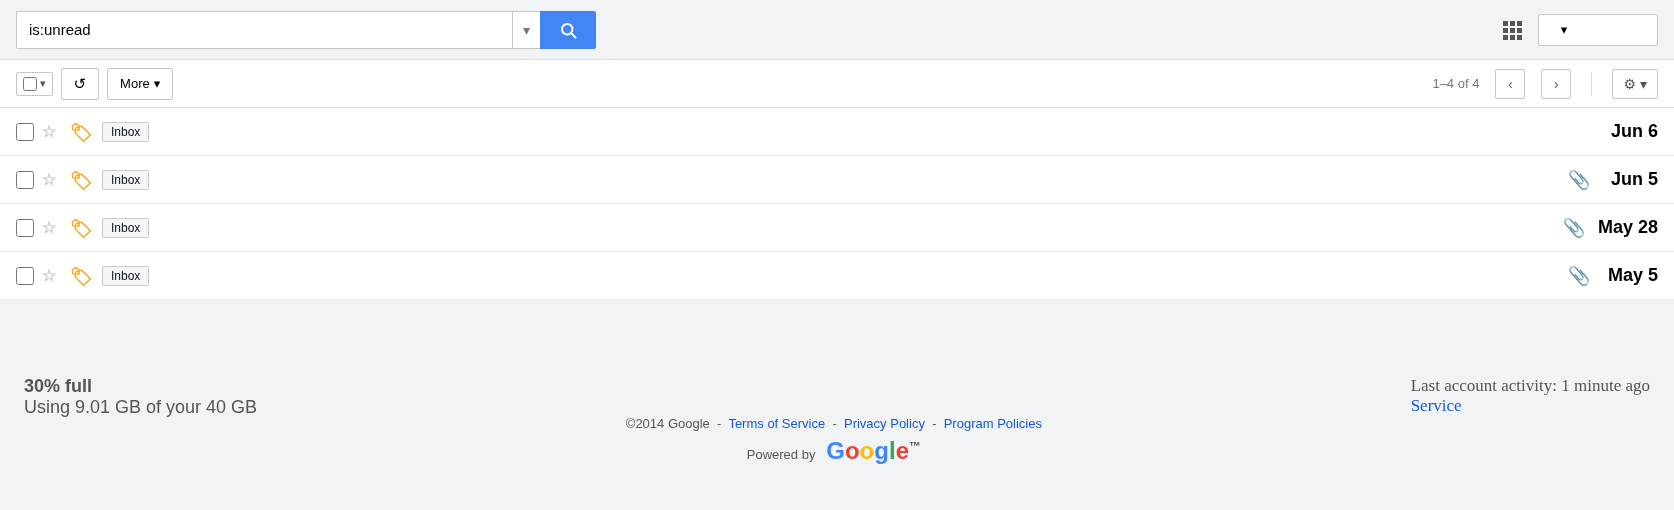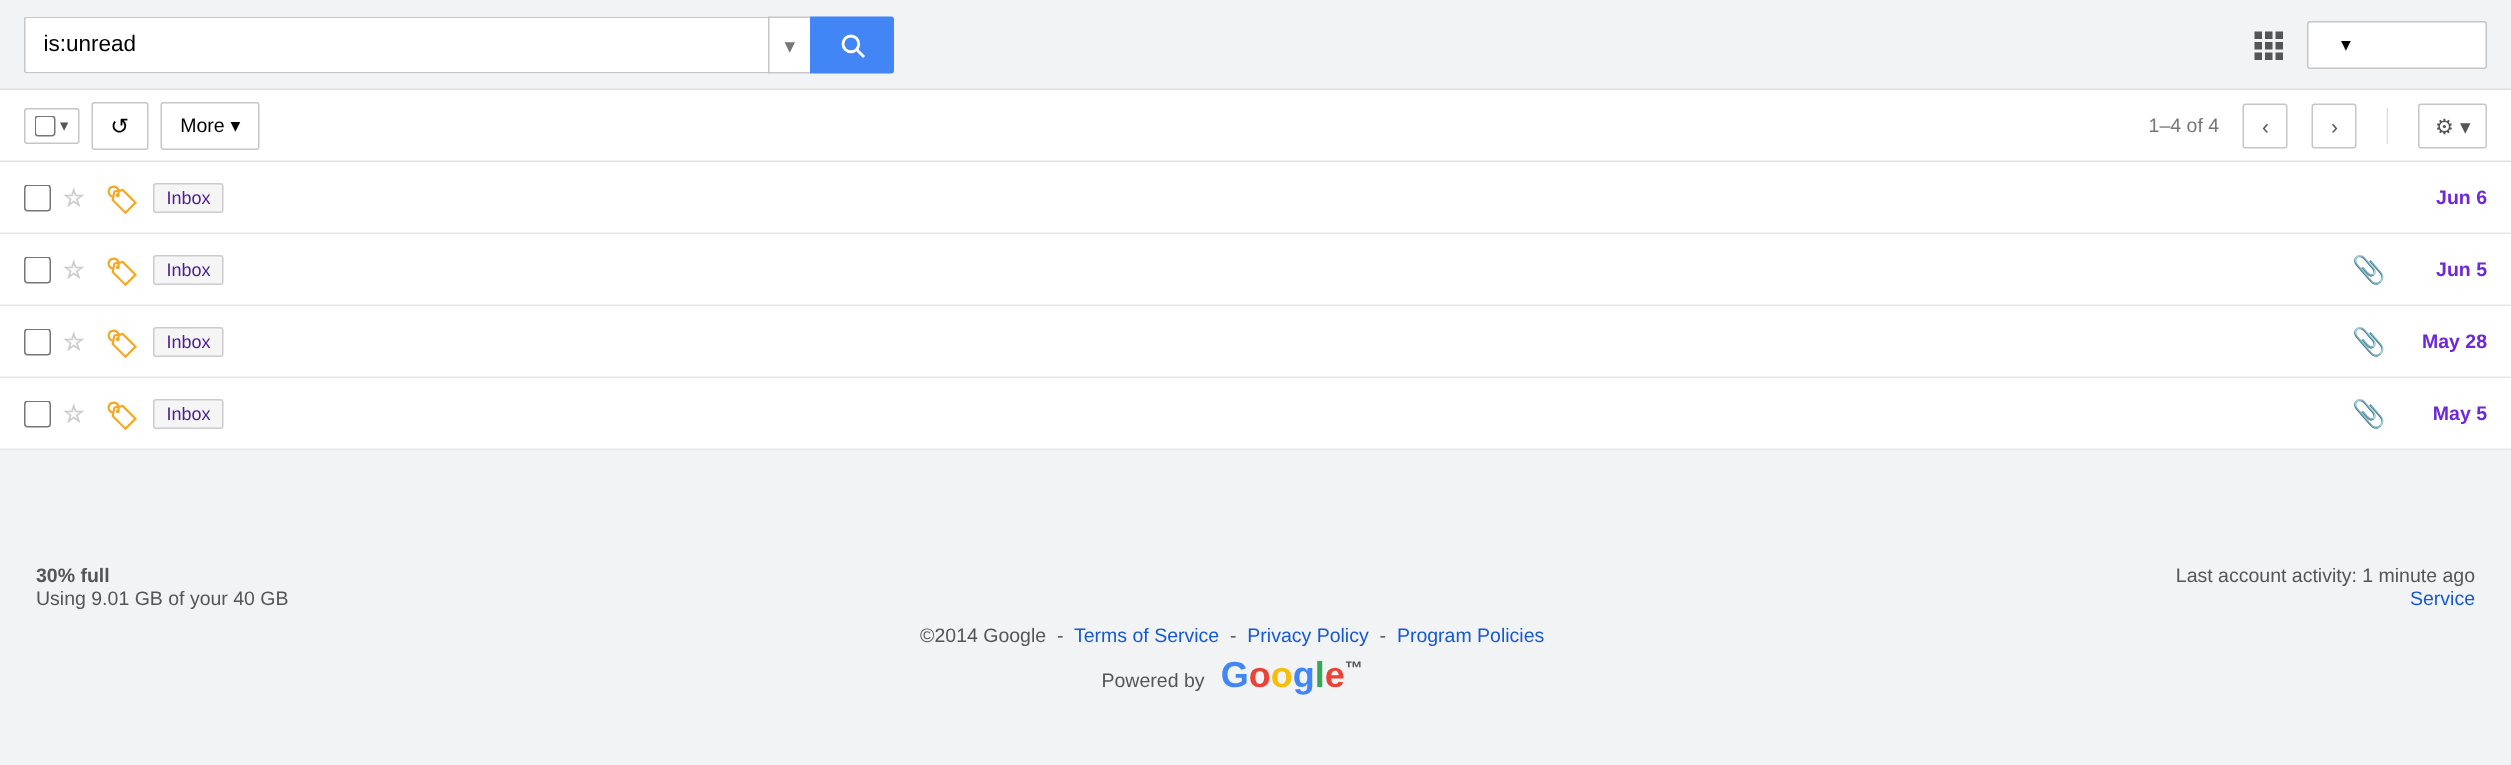--- a/index.html
+++ b/index.html
@@ -198,62 +198,62 @@
       margin-right: 12px;
       flex-shrink: 0;
       font-size: 18px;
     }
     .inbox-badge {
       padding: 2px 8px;
       border: 1px solid #ccc;
       border-radius: 2px;
       font-size: 12px;
       font-weight: normal;
-      color: #4c1d95;
+      color: #0f172a;
       background: #f5f5f5;
       margin-right: 10px;
       flex-shrink: 0;
       text-align: center;
     }
     .row-spacer { flex: 1; }
     .row-attachment {
       margin-right: 12px;
       color: #888;
       font-size: 18px;
     }
     .row-date {
-      font-size: 13px;
-      color: #6d28d9;
+      font-size: 18px;
+      color: #000000;
       font-weight: bold;
       min-width: 55px;
       text-align: right;
     }
 
     
     .footer-gap {
       height: 60px;
       background: #f1f3f4;
     }
     .footer {
       background: #f1f3f4;
       padding: 16px 24px;
       display: flex;
       align-items: flex-start;
       justify-content: space-between;
     }
-    .footer-left { font-size: 13px; color: #555; }
+    .footer-left { font-size: 18px; color: #555; }
     .footer-left .bold { font-weight: bold; }
     .footer-center { text-align: center; font-size: 13px; color: #555; margin-top: 40px; }
     .footer-center a { color: #1558d6; text-decoration: none; }
     .google-logo {
       font-size: 24px;
       font-weight: bold;
       margin-top: 4px;
     }
-    .footer-right { font-size: 13px; color: #555; text-align: right; }
+    .footer-right { font-size: 17px; color: #555; text-align: left; font-family: Liberation Serif, serif; }
     .footer-right a { color: #1558d6; text-decoration: none; display: block; }
 
     
     .vdivider {
       width: 1px;
       height: 24px;
       background: #e0e0e0;
       margin: 0 4px;
     }
   </style>

